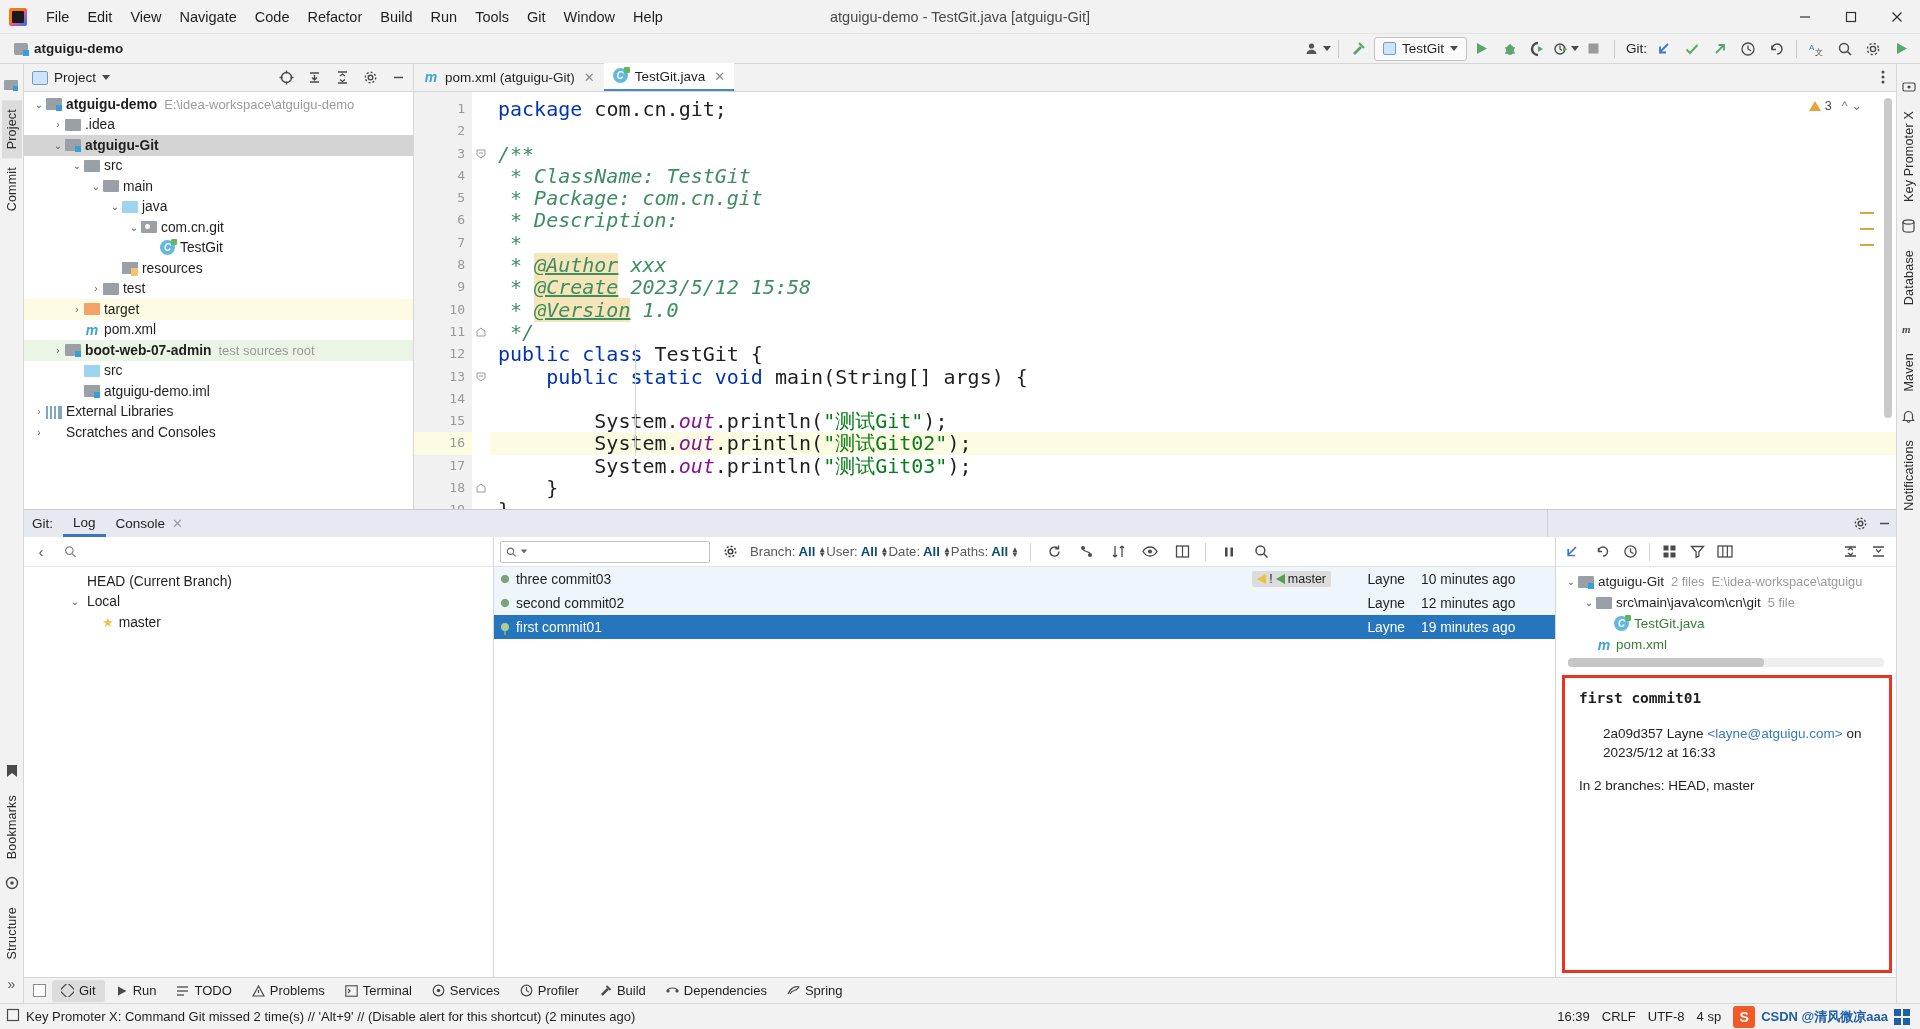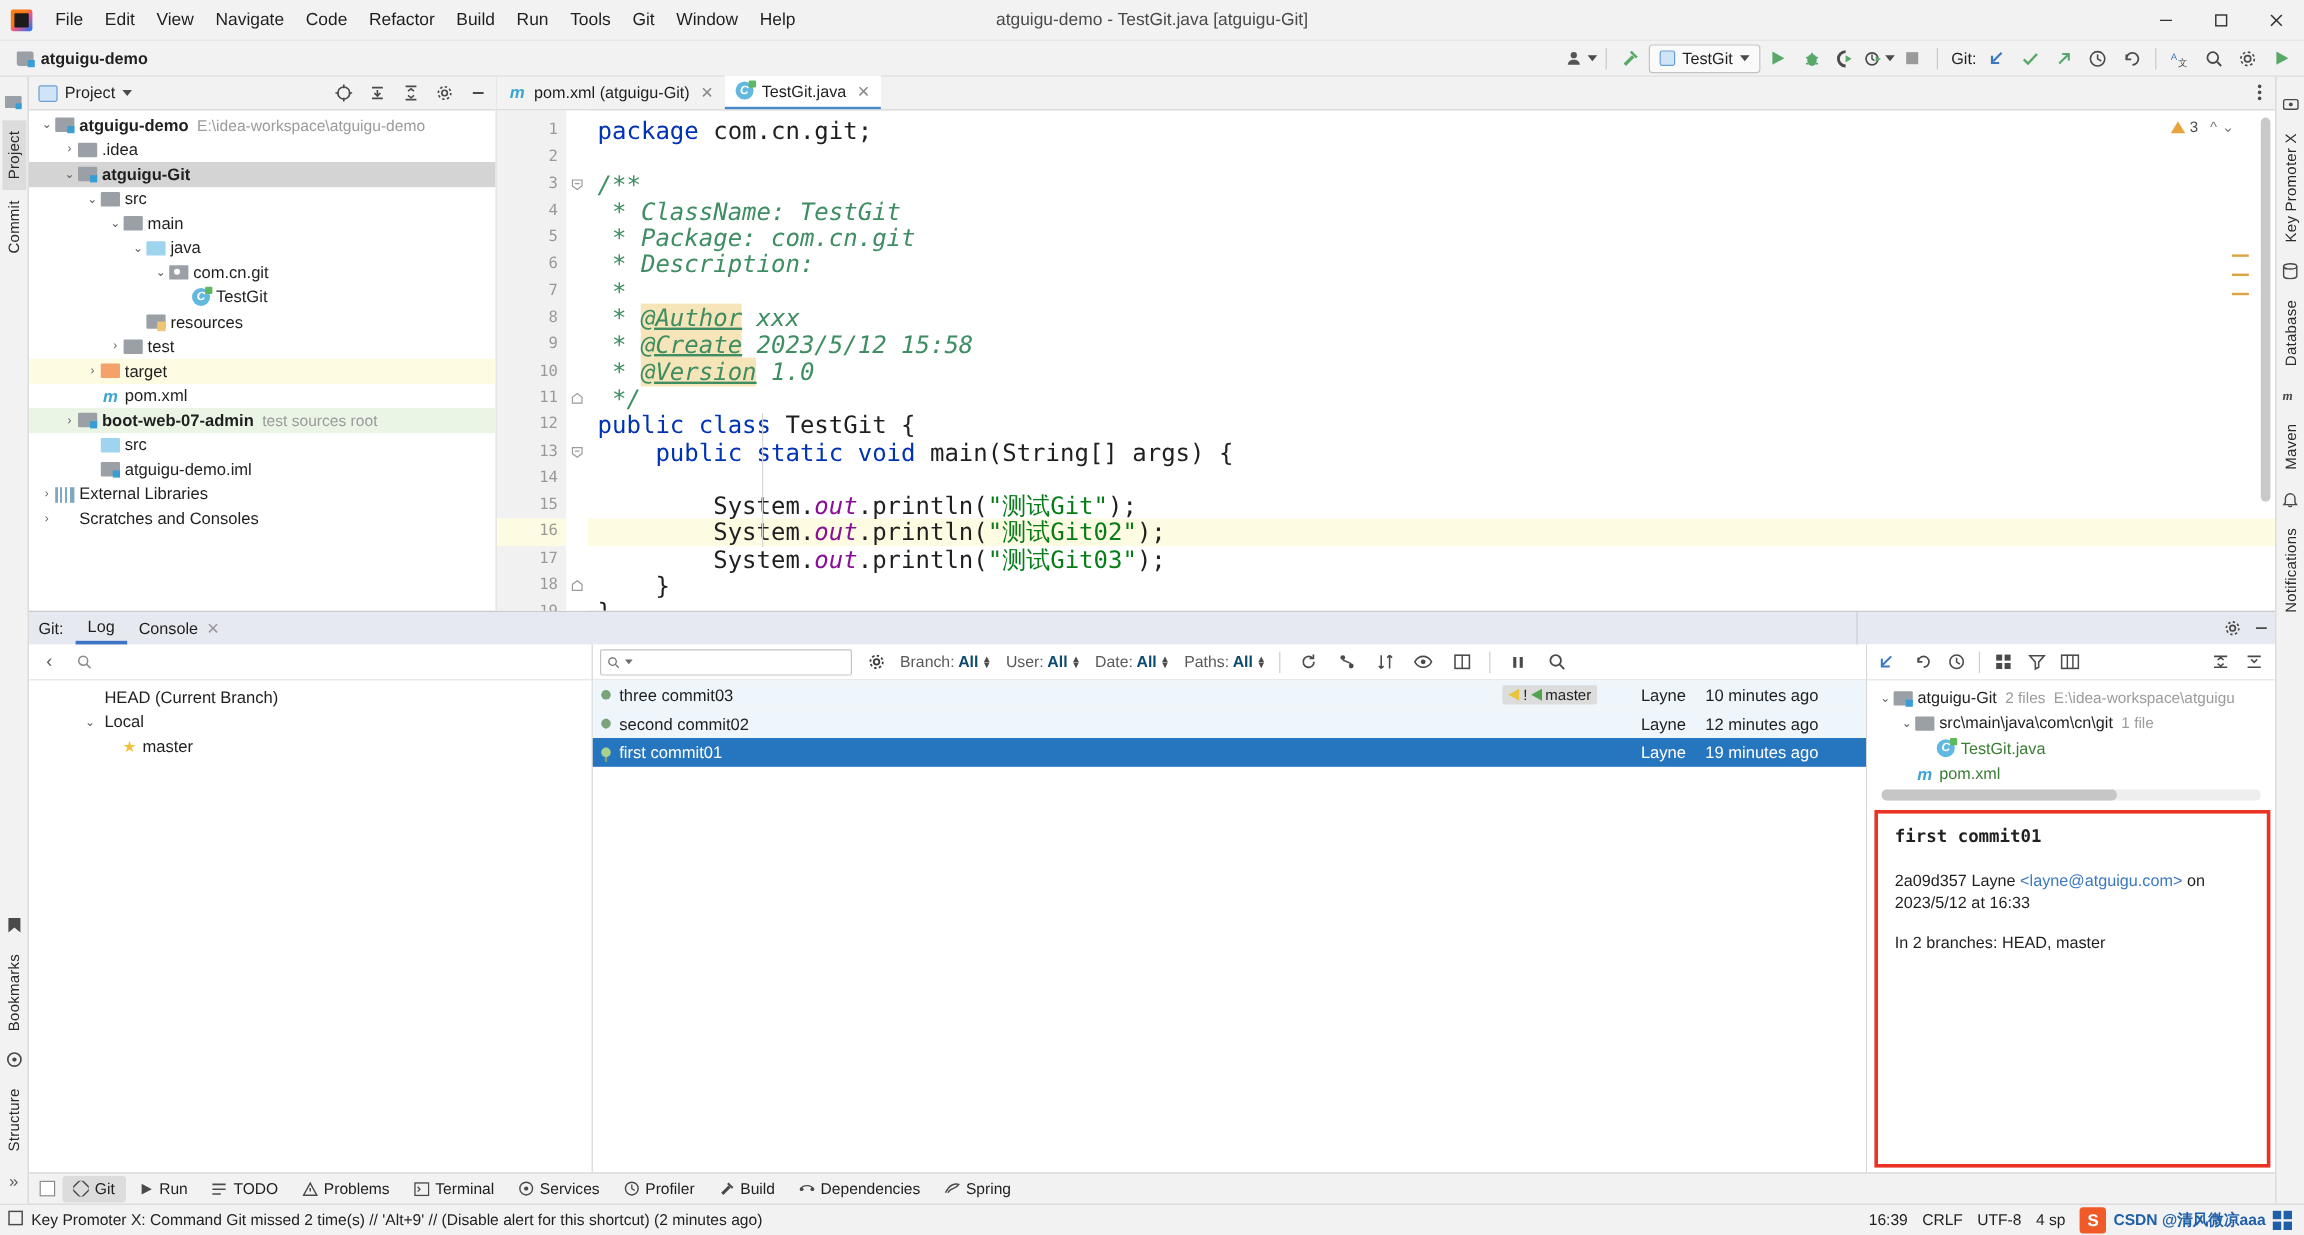--- a/index.html
+++ b/index.html
@@ -221,21 +221,21 @@
   .chrow { display: flex; align-items: center; height: 21px; white-space: nowrap; }
   .chrow .dim { color: #9b9b9b; margin-left: 7px; font-size: 12.8px; }
   .chrow .green { color: #3a7d34; }
   .h-scroll { height: 9px; margin: 3px 12px 0 12px; background: #eee; border-radius: 4px; position:relative;}
   .h-scroll span{position:absolute;left:0;top:0;height:9px;width:62%;background:#c6c6c6;border-radius:4px;}
   .commit-detail {
     margin: 8px 4px 4px 6px; border: 3px solid #ea3323; background: #fff;
     padding: 12px 14px; flex: 1 1 auto; min-height: 0;
   }
   .cd-title { font-family: "DejaVu Sans Mono", monospace; font-weight: bold; font-size: 14.5px; }
-  .cd-meta { margin-top: 18px; font-size: 13.5px; line-height: 19px; }
+  .cd-meta { margin-top: 18px; font-size: 13.5px; line-height: 19px; margin-left: 24px; }
   .cd-meta a { color: #3b78c4; text-decoration: none; }
   .cd-branches { margin-top: 16px; font-size: 13.5px; }
 
   
   .bottom-tabs { height: 26px; flex: 0 0 26px; background: #f2f2f2; display: flex; align-items: center; border-top: 1px solid #d6d6d6; padding-left: 4px; gap: 2px;}
   .bt { display: flex; align-items: center; gap: 5px; padding: 0 9px; height: 22px; font-size: 13px; color:#1f1f1f;}
   .bt.active { background: #dcdcdc; border-radius: 3px; }
   .bt .gi { color:#4a4a4a; font-size: 12px; display:flex;align-items:center;}
   .bt-checkbox{width:13px;height:13px;border:1px solid #8a8a8a;background:#fff;margin-left:5px;margin-right:4px;}
 
@@ -758,21 +758,21 @@
                   </svg>
                 <span class="caret" style="border-top-color:#6a6a6a;transform:scale(.8)"></span>
                 <input type="text" placeholder="" style="">
               </div>
               <span class="ltb-btn">
                 <svg width="15" height="15" viewBox="0 0 15 15">
                     <circle cx="7.5" cy="7.5" r="2.3" fill="none" stroke="#3a3a3a" stroke-width="1.5"></circle>
                     <circle cx="7.5" cy="7.5" r="5.2" fill="none" stroke="#3a3a3a" stroke-width="1.5" stroke-dasharray="2 2"></circle>
                   </svg>
               </span>
-              <div id="log-filters" style="display:flex;align-items:center;gap:12px">
+              <div id="log-filters" style="display:flex;align-items:center;">
                   <span class="filt">
                     <span>Branch:</span>
                     <b>All</b>
                     <span class="ud">▲<br>▼</span>
                   </span>
                   <span class="filt">
                     <span>User:</span>
                     <b>All</b>
                     <span class="ud">▲<br>▼</span>
                   </span>
@@ -925,21 +925,21 @@
                   <span class="tlabel">atguigu-Git</span>
                   <span class="dim">2 files</span>
                   <span class="dim">E:\idea-workspace\atguigu</span>
                 </div>
                 <div class="chrow" style="padding-left: 26px;">
                   <span class="arrow">⌄</span>
                   <span class="ic">
                     <span class="ic-folder" style="display:block"></span>
                   </span>
                   <span class="tlabel">src\main\java\com\cn\git</span>
-                  <span class="dim">1 file</span>
+                  <span class="dim">5 file</span>
                 </div>
                 <div class="chrow" style="padding-left: 44px;">
                   <span class="arrow"></span>
                   <span class="ic">
                     <span class="ic-class">C</span>
                   </span>
                   <span class="tlabel green">TestGit.java</span>
                 </div>
                 <div class="chrow" style="padding-left: 26px;">
                   <span class="arrow"></span>

